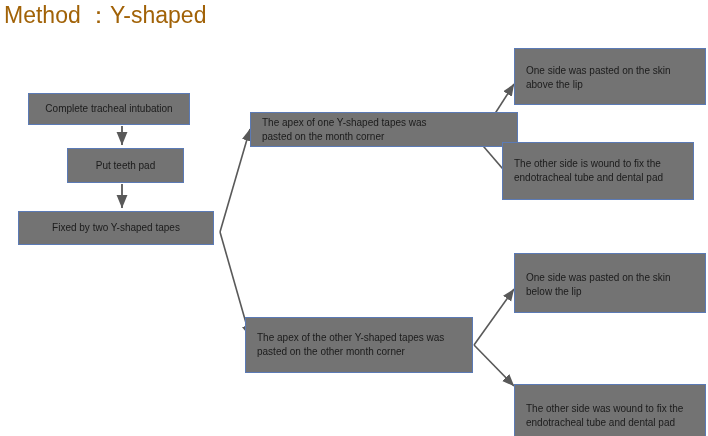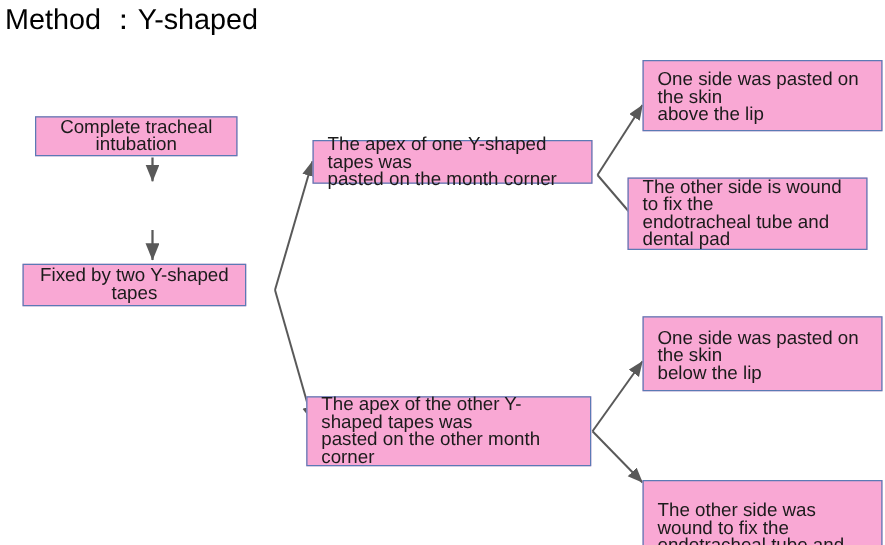--- a/index.html
+++ b/index.html
@@ -27,31 +27,31 @@
     width: 708px;
     height: 436px;
     pointer-events: none;
   }
   .page-title {
     position: absolute;
     left: 4px;
     top: 0px;
     font-size: 23px;
     line-height: 30px;
-    color: #000000;
+    color: #a16207;
     font-family: "Liberation Sans", sans-serif;
     white-space: pre;
   }
   .node {
     position: absolute;
     box-sizing: border-box;
     border: 1px solid #5b7ab5;
-    background: #f9a8d4;
+    background: #737373;
     color: #1b1b1b;
-    font-size: 15px;
+    font-size: 10px;
     line-height: 14px;
     font-family: "Liberation Sans", sans-serif;
     display: flex;
     align-items: center;
     z-index: 2;
   }
   .node .node-text {
     display: block;
     width: 100%;
     white-space: pre-line;
@@ -70,26 +70,26 @@
   }
 
   
   #node-intubation {
     left: 28px;  top: 93px;  width: 162px; height: 32px;
   }
   #node-teethpad {
     left: 67px;  top: 148px; width: 117px; height: 35px;
   }
   #node-fixed {
-    left: 18px;  top: 211px; width: 179px; height: 34px;
+    left: 18px;  top: 211px; width: 196px; height: 34px;
   }
 
   
   #node-apex-one {
-    left: 250px; top: 112px; width: 224px; height: 35px;
+    left: 250px; top: 112px; width: 268px; height: 35px;
   }
   #node-apex-other {
     left: 245px; top: 317px; width: 228px; height: 56px;
   }
 
   
   #node-above-lip {
     left: 514px; top: 48px;  width: 192px; height: 57px;
   }
   #node-wound-upper {
@@ -137,20 +137,23 @@
 
     <line x1="474" y1="345" x2="514" y2="289" stroke="#595959" stroke-width="1.6" marker-end="url(#arrowhead)"></line>
 
     <line x1="474" y1="345" x2="514" y2="386" stroke="#595959" stroke-width="1.6" marker-end="url(#arrowhead)"></line>
   </svg>
 
   <div class="node center" id="node-intubation">
     <span class="node-text">Complete tracheal intubation</span>
   </div>
 
+  <div class="node center" id="node-teethpad">
+    <span class="node-text">Put teeth pad</span>
+  </div>
 
   <div class="node center" id="node-fixed">
     <span class="node-text">Fixed by two Y-shaped tapes</span>
   </div>
 
   <div class="node leftpad" id="node-apex-one">
     <span class="node-text">The apex of one Y-shaped tapes was
 pasted on the month corner</span>
   </div>
 

